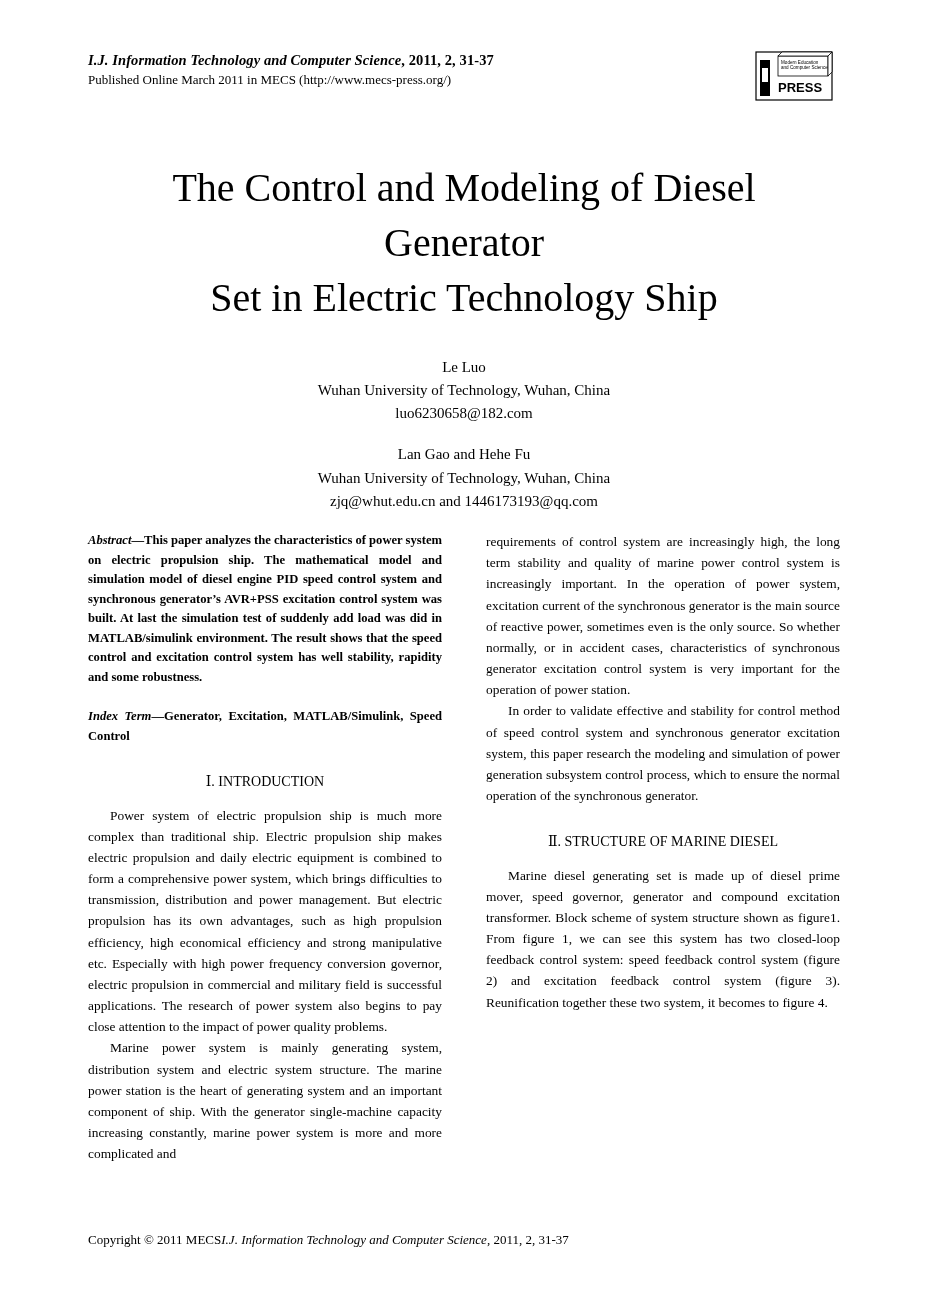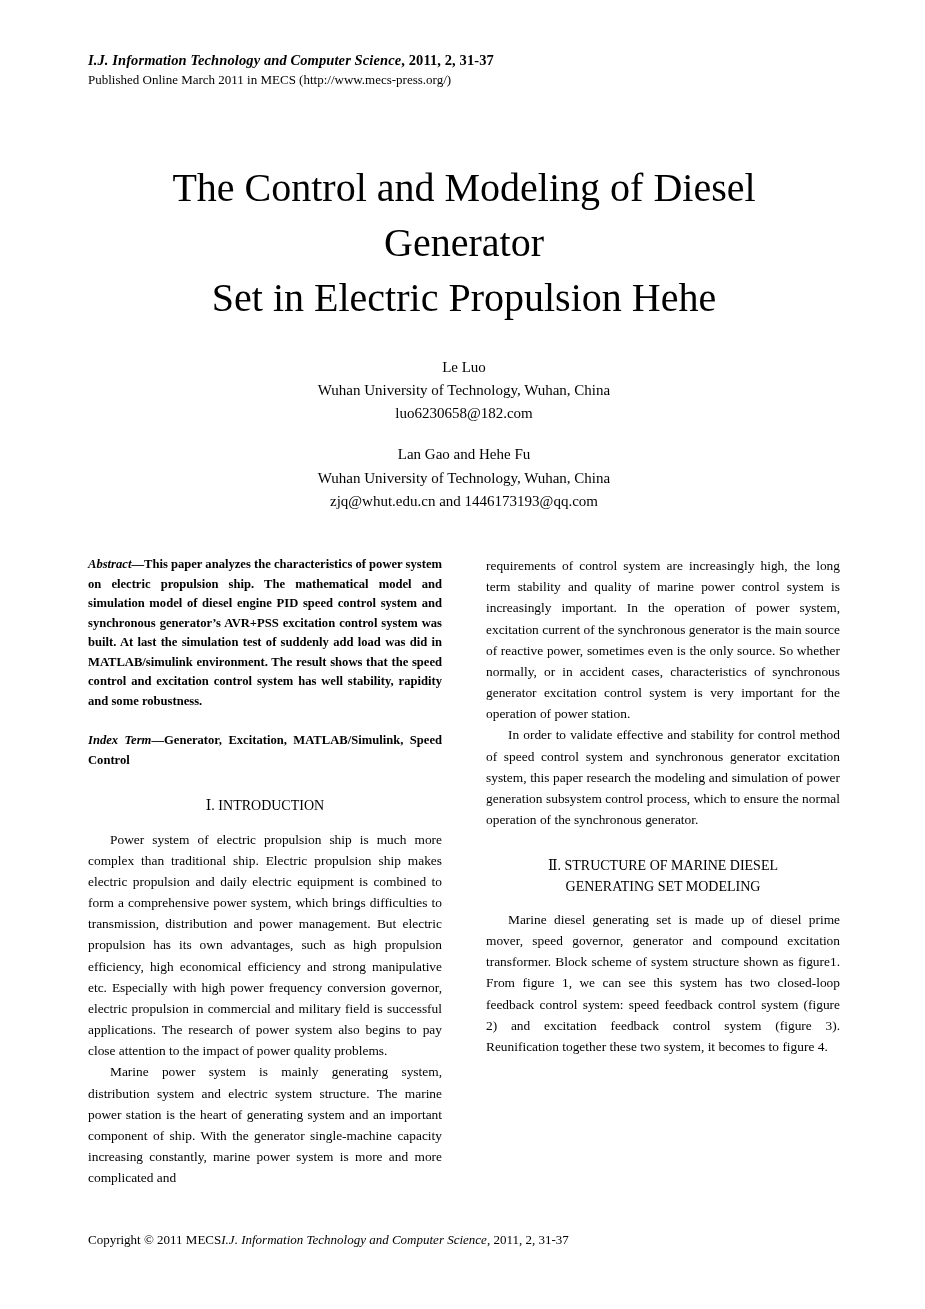--- a/index.html
+++ b/index.html
@@ -74,21 +74,21 @@
     font-size: 15px;
     line-height: 1.55;
   }
   .authors-block .grp {
     margin-bottom: 18px;
   }
   .authors-block .grp:last-child { margin-bottom: 0; }
 
   
   .columns {
-    margin-top: 42px;
+    margin-top: 18px;
     display: flex;
     gap: 44px;
   }
   .col {
     width: 357px;
     font-size: 13.4px;
     line-height: 1.58;
     text-align: justify;
   }
   .abstract {
@@ -144,25 +144,38 @@
 </head>
 <body>
 
 <div class="page">
   <div class="content">
 
     <div class="journal-header">
       <div class="journal-line1"><span>I.J. Information Technology and Computer Science</span><span class="nonitalic">, 2011, 2, 31-37</span></div>
       <div class="journal-line2">Published Online March 2011 in MECS (http://www.mecs-press.org/)</div>
 
+      <div class="logo-box">
+        <svg class="logo-svg" width="92" height="58" viewBox="0 0 92 58" xmlns="http://www.w3.org/2000/svg">
+          <rect x="8" y="4" width="76" height="48" fill="none" stroke="#000" stroke-width="1.2"></rect>
+          <rect x="30" y="8" width="50" height="20" fill="#ffffff" stroke="#000" stroke-width="0.8"></rect>
+          <path d="M30 8 L34 4 L84 4 L80 8 Z" fill="#ffffff" stroke="#000" stroke-width="0.8"></path>
+          <path d="M80 8 L84 4 L84 24 L80 28 Z" fill="#ffffff" stroke="#000" stroke-width="0.8"></path>
+          <text x="33" y="16" font-family="Liberation Sans, sans-serif" font-size="4.6" fill="#000">Modern Education</text>
+          <text x="33" y="21" font-family="Liberation Sans, sans-serif" font-size="4.6" fill="#000">and Computer Science</text>
+          <path d="M12 12 L22 12 L22 48 L12 48 Z" fill="#000"></path>
+          <path d="M14 20 L20 20 L20 34 L14 34 Z" fill="#ffffff"></path>
+          <text x="30" y="44" font-family="Liberation Sans, sans-serif" font-weight="bold" font-size="13" fill="#000">PRESS</text>
+        </svg>
+      </div>
     </div>
 
     <div class="title">
       <div>The Control and Modeling of Diesel Generator</div>
-      <div>Set in Electric Propulsion Hehe</div>
+      <div>Set in Electric Technology Ship</div>
     </div>
 
     <div class="authors-block">
       <div class="grp">
         <div>Le Luo</div>
         <div>Wuhan University of Technology, Wuhan, China</div>
         <div>luo6230658@182.com</div>
       </div>
       <div class="grp">
         <div>Lan Gao and Hehe Fu</div>
@@ -183,21 +196,20 @@
         <p class="para">Power system of electric propulsion ship is much more complex than traditional ship. Electric propulsion ship makes electric propulsion and daily electric equipment is combined to form a comprehensive power system, which brings difficulties to transmission, distribution and power management. But electric propulsion has its own advantages, such as high propulsion efficiency, high economical efficiency and strong manipulative etc. Especially with high power frequency conversion governor, electric propulsion in commercial and military field is successful applications. The research of power system also begins to pay close attention to the impact of power quality problems.</p>
         <p class="para">Marine power system is mainly generating system, distribution system and electric system structure. The marine power station is the heart of generating system and an important component of ship. With the generator single-machine capacity increasing constantly, marine power system is more and more complicated and</p>
       </div>
 
       <div class="col">
         <p class="para" style="text-indent:0">requirements of control system are increasingly high, the long term stability and quality of marine power control system is increasingly important. In the operation of power system, excitation current of the synchronous generator is the main source of reactive power, sometimes even is the only source. So whether normally, or in accident cases, characteristics of synchronous generator excitation control system is very important for the operation of power station.</p>
         <p class="para">In order to validate effective and stability for control method of speed control system and synchronous generator excitation system, this paper research the modeling and simulation of power generation subsystem control process, which to ensure the normal operation of the synchronous generator.</p>
 
         <div class="section-head">
           <div>Ⅱ. STRUCTURE OF MARINE DIESEL</div>
-          <div>GENERATING SET MODELING</div>
         </div>
 
         <p class="para">Marine diesel generating set is made up of diesel prime mover, speed governor, generator and compound excitation transformer. Block scheme of system structure shown as figure1. From figure 1, we can see this system has two closed-loop feedback control system: speed feedback control system (figure 2) and excitation feedback control system (figure 3). Reunification together these two system, it becomes to figure 4.</p>
       </div>
 
     </div>
   </div>
 
   <div class="footer">
     <div>Copyright © 2011 MECS</div>

